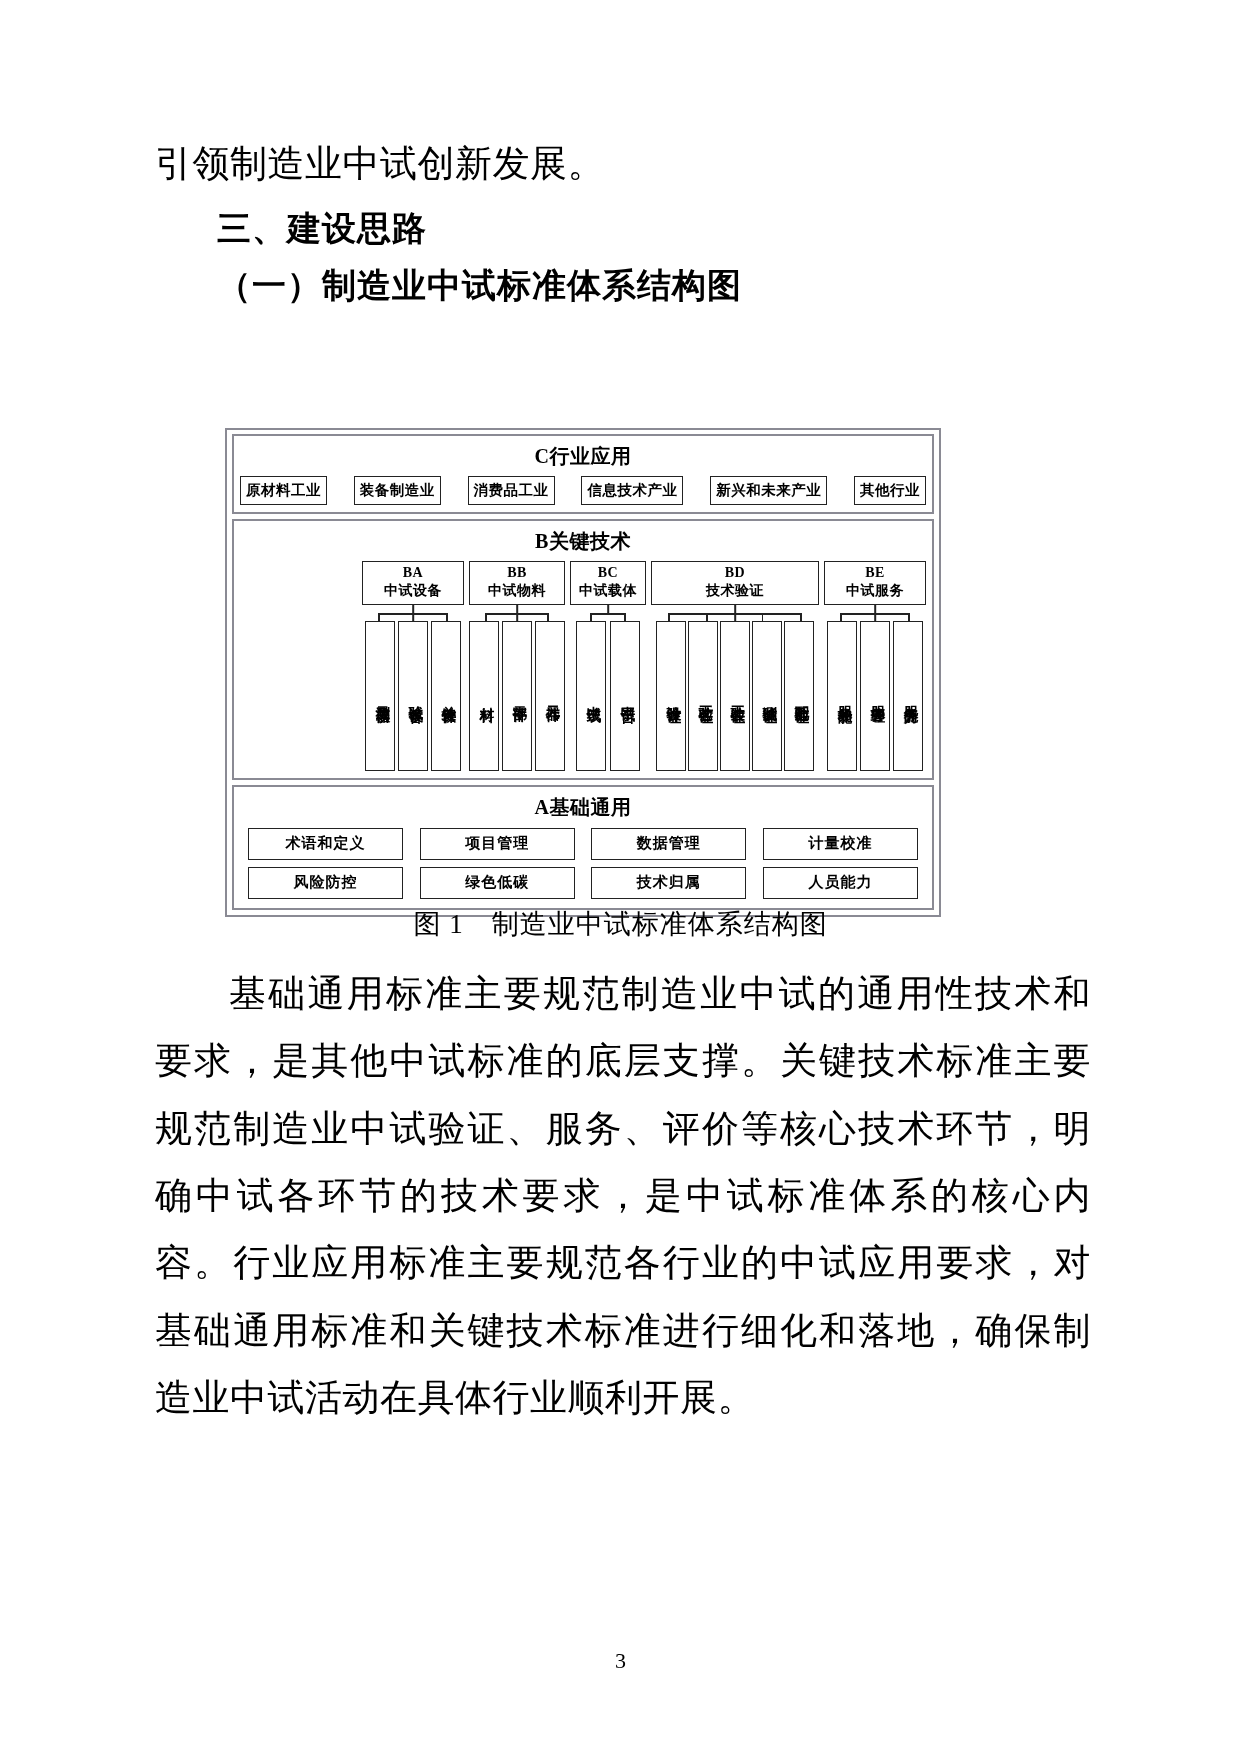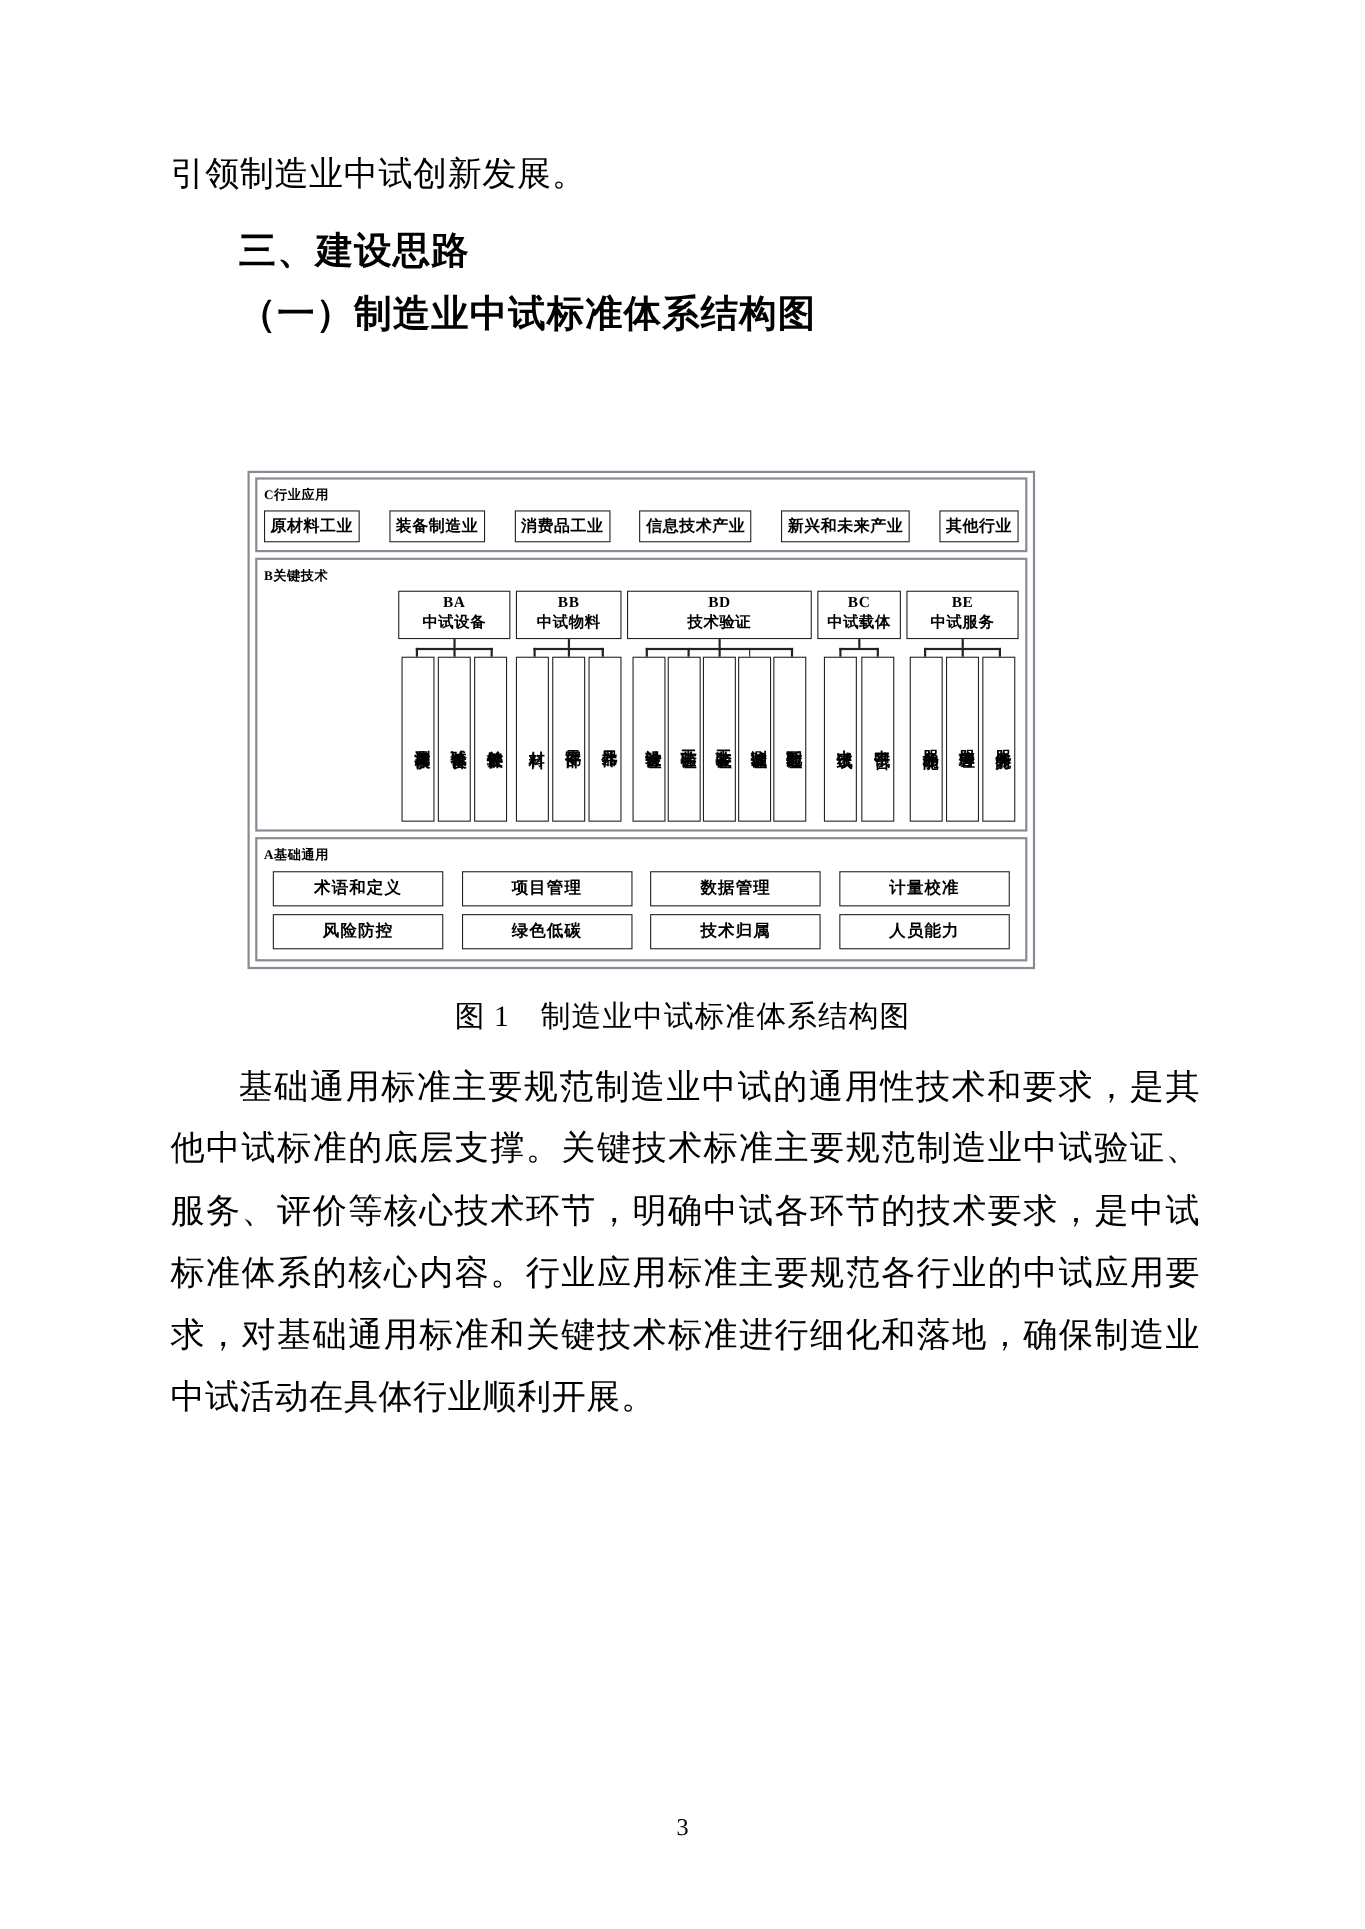--- a/index.html
+++ b/index.html
@@ -4,41 +4,41 @@
 <style>
   html,body{margin:0;padding:0;}
   body{
     width:1241px;height:1754px;background:#ffffff;
     font-family:"Liberation Serif","DejaVu Serif",serif;
     color:#000;position:relative;overflow:hidden;
   }
   .page{position:relative;width:1241px;height:1754px;padding:0;box-sizing:border-box;}
   .body-text{
     position:absolute;left:155px;right:150px;
-    font-size:31px;line-height:1.82;text-align:justify;
+    font-size:37px;line-height:1.82;text-align:justify;
     letter-spacing:0.5px;
   }
   .indent{text-indent:2em;display:block;}
   .h-sec{
     font-weight:bold;font-size:34px;letter-spacing:1px;
   }
   
   .figure{
     position:absolute;left:225px;top:428px;width:716px;
     border:2px solid #8a8a94;background:#fff;box-sizing:border-box;
     padding:4px 5px 5px 5px;
     font-family:"Liberation Serif","DejaVu Serif",serif;
   }
   .band{
     border:2px solid #8a8a94;background:#fff;box-sizing:border-box;
     padding:4px 6px 7px 6px;margin-bottom:5px;
   }
   .band:last-child{margin-bottom:0;}
   .band-title{
-    font-size:12px;font-weight:bold;line-height:1.5;
+    text-align:center;font-size:20px;font-weight:bold;line-height:1.5;
     margin:1px 0 5px 0;letter-spacing:0.5px;
   }
   .row{display:flex;justify-content:space-between;align-items:stretch;}
   .cbox{
     border:1.6px solid #222;box-sizing:border-box;
     font-size:14.5px;text-align:center;padding:4px 5px;
     white-space:nowrap;letter-spacing:0.5px;font-weight:bold;
   }
   
   .bgroups{display:flex;align-items:flex-start;gap:0;justify-content:flex-end;}
@@ -145,57 +145,57 @@
             <div class="drop" style="left:50%;transform:translateX(-50%);"></div>
             <div class="drop" style="right:16px;"></div>
           </div>
           <div class="leafrow">
             <div class="leaf" style="width:30px;margin-right:3px;">材料</div>
             <div class="leaf" style="width:30px;margin-right:3px;">零部件</div>
             <div class="leaf" style="width:30px;">元器件</div>
           </div>
         </div>
 
+        <div class="bgroup" style="width:76px;margin-left:5px;">
+          <div class="bhead">
+            <span>BC</span><br>
+            <span>中试载体</span>
+          </div>
+          <div class="connector">
+            <div class="stem"></div>
+            <div class="bar" style="left:20px;right:20px;"></div>
+            <div class="drop" style="left:20px;"></div>
+            <div class="drop" style="right:20px;"></div>
+          </div>
+          <div class="leafrow">
+            <div class="leaf" style="width:30px;margin-right:4px;">中试线</div>
+            <div class="leaf" style="width:30px;">中试平台</div>
+          </div>
+        </div>
+
         <div class="bgroup" style="width:168px;margin-left:5px;">
           <div class="bhead">
             <span>BD</span><br>
             <span>技术验证</span>
           </div>
           <div class="connector">
             <div class="stem"></div>
             <div class="bar" style="left:17px;right:17px;"></div>
             <div class="drop" style="left:17px;"></div>
             <div class="drop" style="left:33%;"></div>
             <div class="drop" style="left:50%;transform:translateX(-50%);"></div>
             <div class="drop" style="left:66%;"></div>
             <div class="drop" style="right:17px;"></div>
           </div>
           <div class="leafrow">
             <div class="leaf" style="width:30px;margin-right:2px;">设计验证</div>
             <div class="leaf" style="width:30px;margin-right:2px;">工艺验证</div>
             <div class="leaf" style="width:30px;margin-right:2px;">工装验证</div>
             <div class="leaf" style="width:30px;margin-right:2px;">测试验证</div>
             <div class="leaf" style="width:30px;">适配验证</div>
-          </div>
-        </div>
-
-        <div class="bgroup" style="width:76px;margin-left:5px;">
-          <div class="bhead">
-            <span>BC</span><br>
-            <span>中试载体</span>
-          </div>
-          <div class="connector">
-            <div class="stem"></div>
-            <div class="bar" style="left:20px;right:20px;"></div>
-            <div class="drop" style="left:20px;"></div>
-            <div class="drop" style="right:20px;"></div>
-          </div>
-          <div class="leafrow">
-            <div class="leaf" style="width:30px;margin-right:4px;">中试线</div>
-            <div class="leaf" style="width:30px;">中试平台</div>
           </div>
         </div>
 
         <div class="bgroup" style="width:102px;margin-left:5px;">
           <div class="bhead">
             <span>BE</span><br>
             <span>中试服务</span>
           </div>
           <div class="connector">
             <div class="stem"></div>

